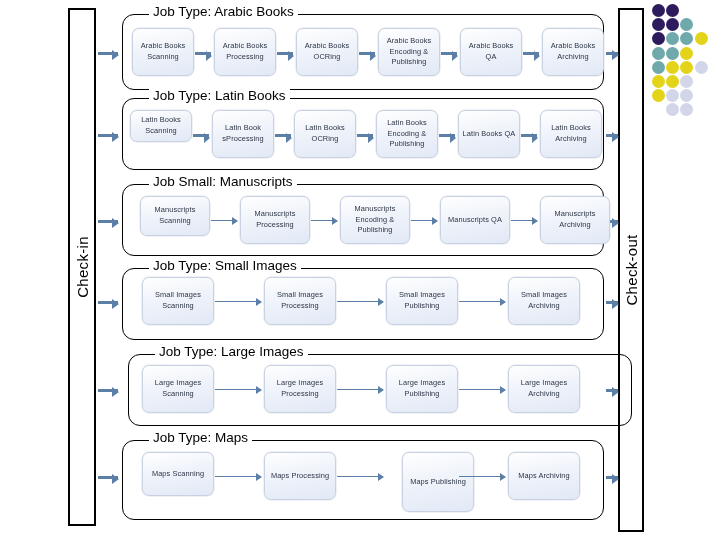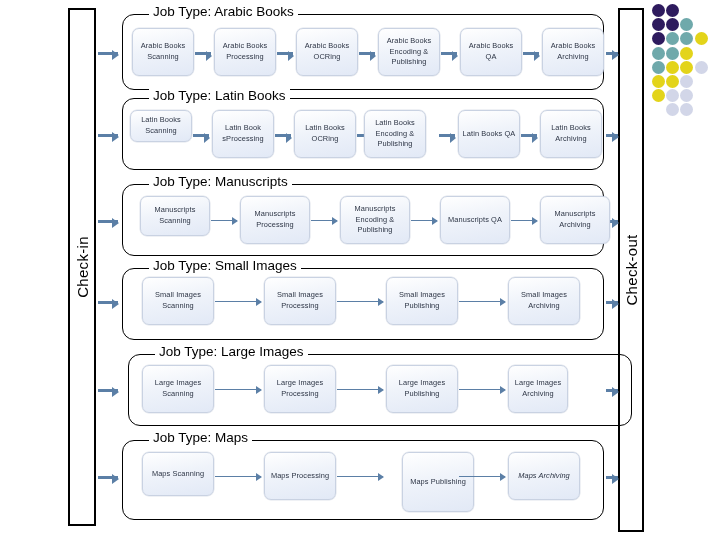--- a/index.html
+++ b/index.html
@@ -180,33 +180,33 @@
       </div>
       <div class="arrow thick" style="left: 193px; top: 134px; width: 16px;"></div>
       <div class="step" style="left: 212px; top: 110px; width: 62px; height: 48px;">
         <span>Latin Book sProcessing</span>
       </div>
       <div class="arrow thick" style="left: 275px; top: 134px; width: 16px;"></div>
       <div class="step" style="left: 294px; top: 110px; width: 62px; height: 48px;">
         <span>Latin Books OCRing</span>
       </div>
       <div class="arrow thick" style="left: 357px; top: 134px; width: 16px;"></div>
-      <div class="step" style="left: 364px; top: 110px; width: 62px; height: 48px;">
+      <div class="step" style="left: 376px; top: 110px; width: 62px; height: 48px;">
         <span>Latin Books Encoding &amp; Publishing</span>
       </div>
       <div class="arrow thick" style="left: 439px; top: 134px; width: 16px;"></div>
       <div class="step" style="left: 458px; top: 110px; width: 62px; height: 48px;">
         <span>Latin Books QA</span>
       </div>
       <div class="arrow thick" style="left: 521px; top: 134px; width: 16px;"></div>
       <div class="step" style="left: 540px; top: 110px; width: 62px; height: 48px;">
         <span>Latin Books Archiving</span>
       </div>
       <div class="group" style="left: 122px; top: 184px; width: 482px; height: 72px;">
-        <div class="group-label">Job Type: Manuscripts</div>
+        <div class="group-label">Job Small: Manuscripts</div>
       </div>
       <div class="arrow feeder" style="left: 98px; top: 220px; width: 20px;"></div>
       <div class="arrow feeder" style="left: 606px; top: 220px; width: 12px;"></div>
       <div class="step" style="left: 140px; top: 196px; width: 70px; height: 40px;">
         <span>Manuscripts Scanning</span>
       </div>
       <div class="arrow" style="left: 211px; top: 220px; width: 26px;"></div>
       <div class="step" style="left: 240px; top: 196px; width: 70px; height: 48px;">
         <span>Manuscripts Processing</span>
       </div>
@@ -252,41 +252,41 @@
       </div>
       <div class="arrow" style="left: 215px; top: 389px; width: 46px;"></div>
       <div class="step" style="left: 264px; top: 365px; width: 72px; height: 48px;">
         <span>Large Images Processing</span>
       </div>
       <div class="arrow" style="left: 337px; top: 389px; width: 46px;"></div>
       <div class="step" style="left: 386px; top: 365px; width: 72px; height: 48px;">
         <span>Large Images Publishing</span>
       </div>
       <div class="arrow" style="left: 459px; top: 389px; width: 46px;"></div>
-      <div class="step" style="left: 508px; top: 365px; width: 60px; height: 48px;">
+      <div class="step" style="left: 508px; top: 365px; width: 72px; height: 48px;">
         <span>Large Images Archiving</span>
       </div>
       <div class="group" style="left: 122px; top: 440px; width: 482px; height: 80px;">
         <div class="group-label">Job Type: Maps</div>
       </div>
       <div class="arrow feeder" style="left: 98px; top: 476px; width: 20px;"></div>
       <div class="arrow feeder" style="left: 606px; top: 476px; width: 12px;"></div>
       <div class="step" style="left: 142px; top: 452px; width: 72px; height: 44px;">
         <span>Maps Scanning</span>
       </div>
       <div class="arrow" style="left: 215px; top: 476px; width: 46px;"></div>
       <div class="step" style="left: 264px; top: 452px; width: 72px; height: 48px;">
         <span>Maps Processing</span>
       </div>
       <div class="arrow" style="left: 337px; top: 476px; width: 46px;"></div>
       <div class="step" style="left: 402px; top: 452px; width: 72px; height: 60px;">
         <span>Maps Publishing</span>
       </div>
       <div class="arrow" style="left: 459px; top: 476px; width: 46px;"></div>
-      <div class="step" style="left: 508px; top: 452px; width: 72px; height: 48px; font-style: italic;">
+      <div class="step" style="left: 508px; top: 452px; width: 72px; height: 48px;">
         <span>Maps Archiving</span>
       </div>
     </div>
 
   <div id="dots">
       <div class="dot" style="left: 0px; top: 0px; background: rgb(46, 27, 94);"></div>
       <div class="dot" style="left: 14.2px; top: 0px; background: rgb(46, 27, 94);"></div>
       <div class="dot" style="left: 0px; top: 14.2px; background: rgb(46, 27, 94);"></div>
       <div class="dot" style="left: 14.2px; top: 14.2px; background: rgb(46, 27, 94);"></div>
       <div class="dot" style="left: 28.4px; top: 14.2px; background: rgb(111, 169, 171);"></div>

